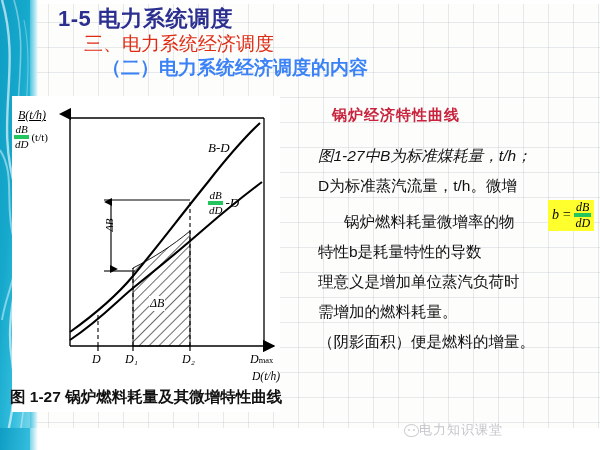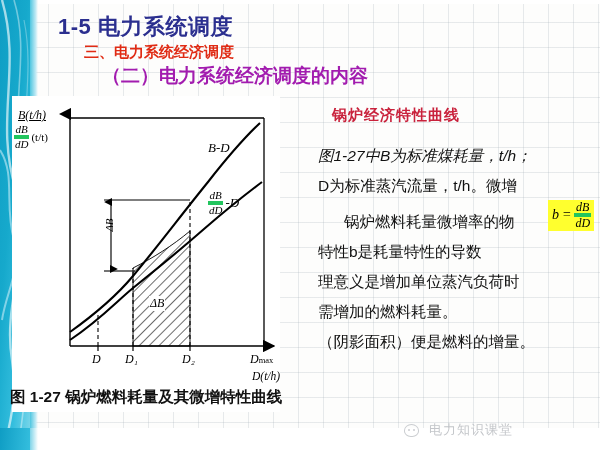--- a/index.html
+++ b/index.html
@@ -31,33 +31,33 @@
     background:linear-gradient(95deg,#0f9dc4 0%,#16a9cc 40%,#34bede 72%,#7dd7ea 100%);
   }
   #left-band .base2{
     position:absolute; left:30px; top:0; width:8px; height:450px;
     background:linear-gradient(90deg,#4fc6e0,#bfe9f4 70%,rgba(255,255,255,0));
   }
   #left-band svg{ position:absolute; left:0; top:0; }
 
   
   #title-block{
-    position:absolute; left:0; top:8px; width:600px; height:92px; z-index:4;
+    position:absolute; left:0; top:0; width:600px; height:92px; z-index:4;
     padding-left:58px; padding-top:5px;
   }
   .t1{
     color:#2b2f8f; font-size:22px; font-weight:700; letter-spacing:.5px;
     line-height:27px; text-shadow:.5px .5px 0 rgba(255,255,255,.6);
   }
   .t2{
-    color:#e02b14; font-size:15px; font-weight:700; line-height:24px;
+    color:#e02b14; font-size:19px; font-weight:400; line-height:24px;
     padding-left:26px;
   }
   .t3{
-    color:#a21caf; font-size:19px; font-weight:700; line-height:24px;
+    color:#3b82f6; font-size:19px; font-weight:700; line-height:24px;
     padding-left:44px;
   }
 
   
   #figure-panel{
     position:absolute; left:12px; top:96px; width:268px; height:316px;
     background:#ffffff; z-index:3;
   }
   #figure-svg{ position:absolute; left:0; top:0; }
   #figure-caption{
@@ -94,21 +94,21 @@
     position:absolute; left:548px; top:200px; z-index:6;
     background:#ffff2e; padding:1px 3px 2px 4px;
     font-family:"Liberation Serif", serif; font-style:italic;
     font-size:14px; color:#000; display:flex; align-items:center; gap:3px;
     white-space:nowrap;
   }
 
   
   #watermark{
     position:absolute; left:404px; top:421px; z-index:7;
-    display:flex; align-items:center; gap:10px;
+    display:flex; align-items:center; gap:0;
     color:#b9bcc0; font-size:13px; letter-spacing:1px;
     opacity:.85;
   }
   #watermark .wm-ico{
     width:15px; height:13px; border-radius:50% 50% 45% 45%;
     border:1.5px solid #c2c5c9; position:relative; flex:none;
   }
   #watermark .wm-ico:before,#watermark .wm-ico:after{
     content:""; position:absolute; top:4px; width:2px; height:2px;
     border-radius:50%; background:#c2c5c9;

